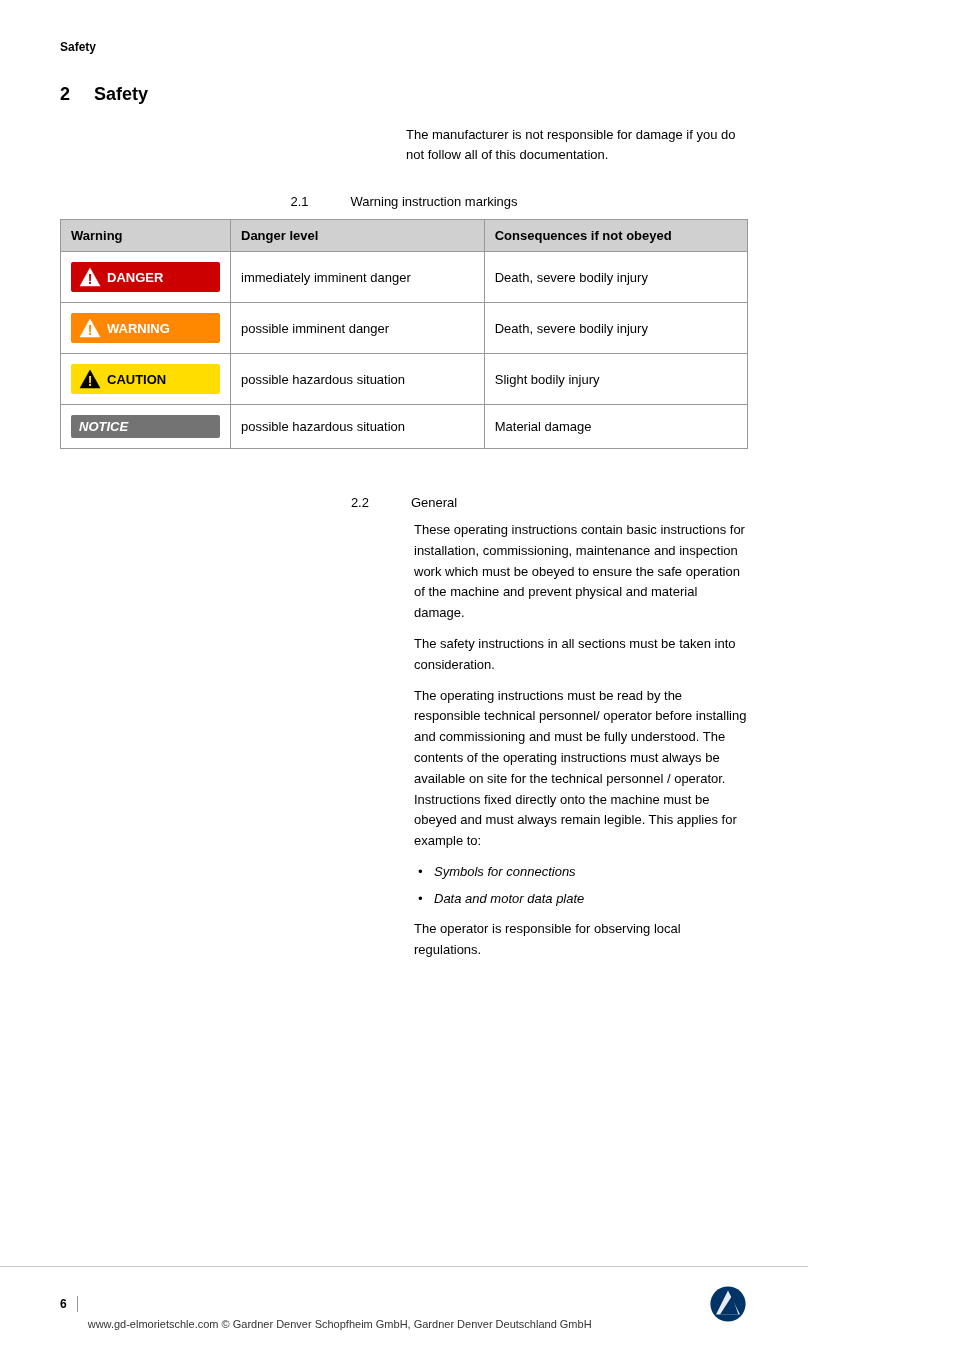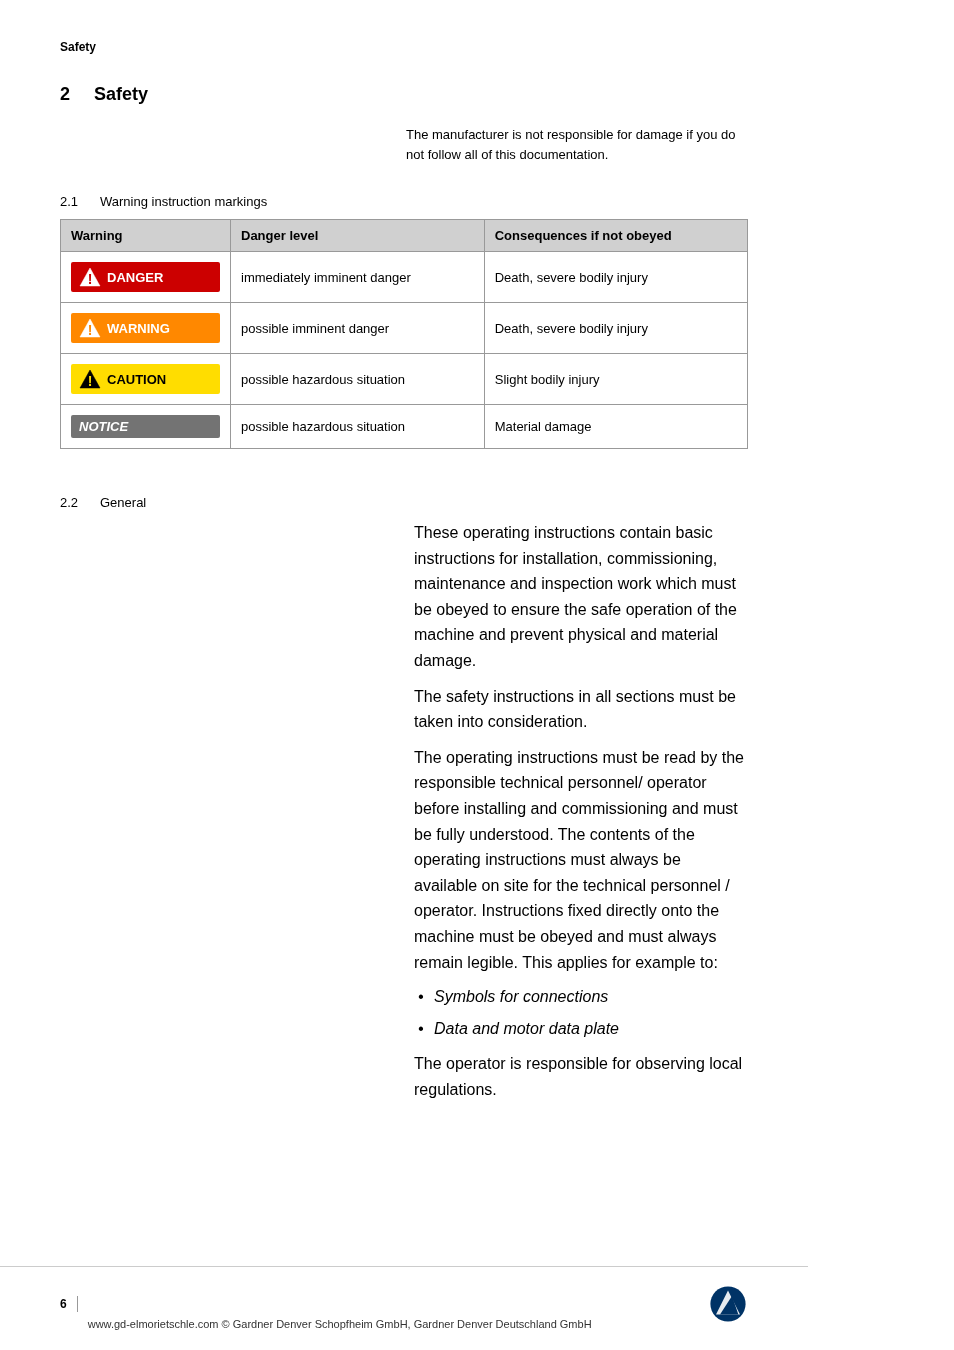--- a/index.html
+++ b/index.html
@@ -131,21 +131,21 @@
 
     
     .general-section {
       display: grid;
       grid-template-columns: 1fr 1fr;
       gap: 20px;
     }
 
     .general-text {
       grid-column: 2;
-      font-size: 16px;
+      font-size: 13px;
       line-height: 1.6;
     }
 
     .general-text p {
       margin-bottom: 10px;
     }
 
     .bullet-list {
       list-style: none;
       margin: 10px 0;
@@ -205,21 +205,23 @@
       align-items: flex-end;
     }
 
     .logo-icon {
       width: 40px;
       height: 40px;
     }
 
     .subsection-label-row {
       display: flex;
+      gap: 20px;
       margin-bottom: 10px;
+      justify-content: center;
     }
   </style>
 </head>
 <body>
 
 <div class="page">
 
   <div class="page-header">Safety</div>
 
   <div class="section-title">

